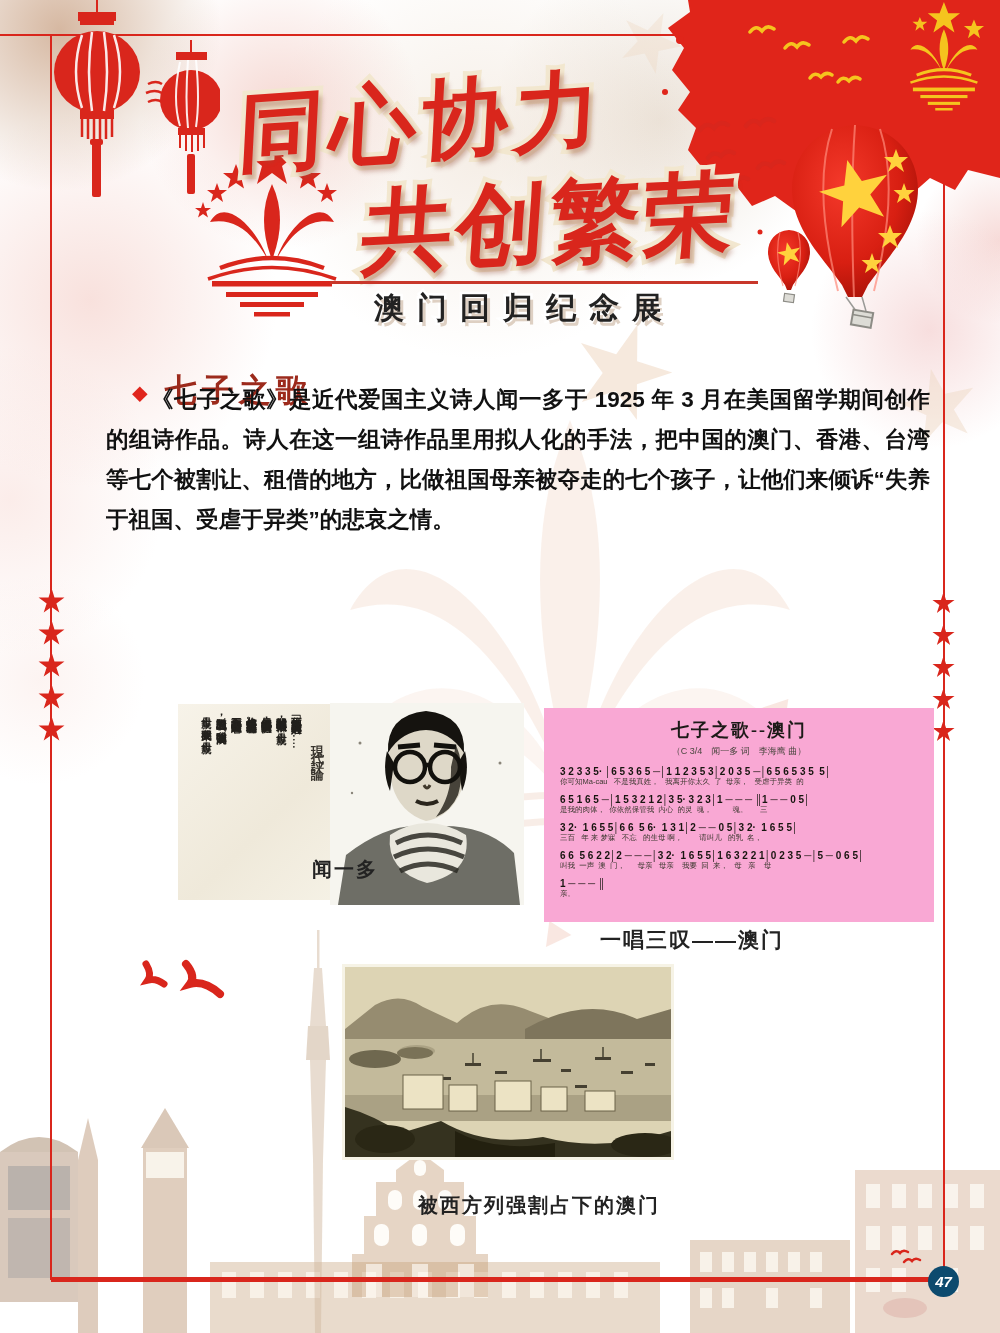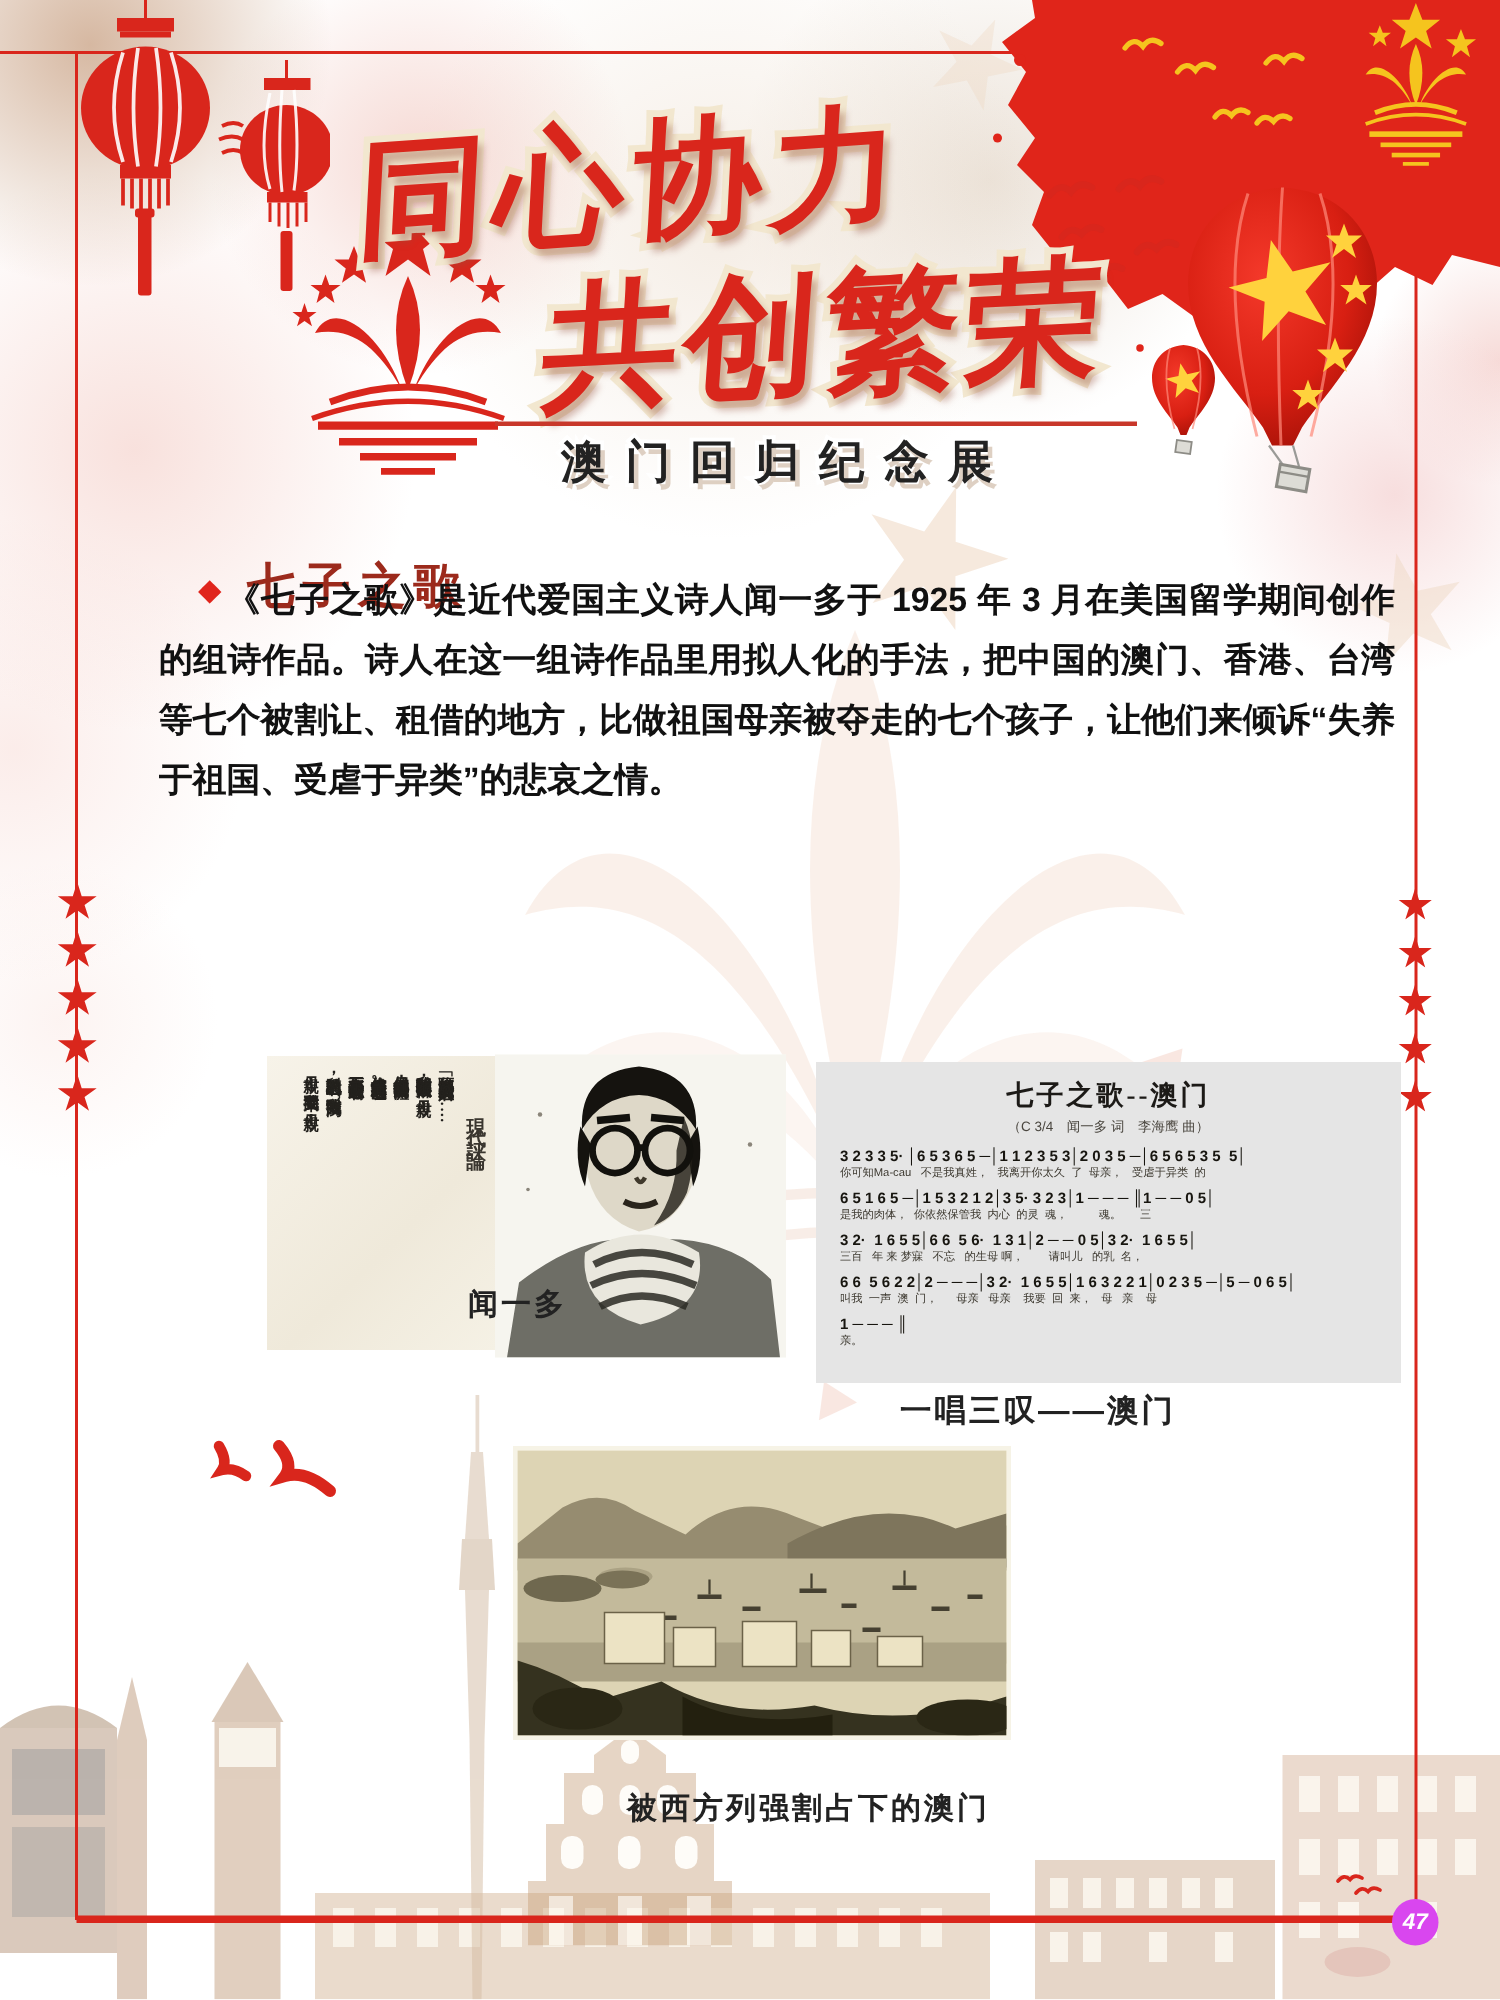--- a/index.html
+++ b/index.html
@@ -61,38 +61,38 @@
        font-family:"Liberation Serif",serif;color:#23211d;}
   #clip .mast{font-size:13px;letter-spacing:7px;font-weight:700;margin-left:7px;padding-top:26px;color:#3a362f;}
   #clip .col{font-size:10.5px;font-weight:700;letter-spacing:.5px;margin-left:4.5px;line-height:1;}
 
   
   #portrait{left:330px;top:703px;width:194px;height:202px;background:#f8f7f2;}
   .caption{color:#222;font-weight:700;letter-spacing:2px;}
   #cap-wen{left:312px;top:856px;font-size:20px;}
 
   
-  #sheet{left:544px;top:708px;width:390px;height:214px;background:#e5e5e5;
+  #sheet{left:544px;top:708px;width:390px;height:214px;background:#f9a8d4;
        padding:10px 16px;box-sizing:border-box;}
   #sheet .stitle{text-align:center;font-size:18px;font-weight:800;
        font-family:"Liberation Serif",serif;color:#1c1a17;letter-spacing:2px;}
   #sheet .scredit{text-align:center;font-size:9px;color:#4a463f;margin:3px 0 8px;}
   .n-row{font-family:Liberation Sans, sans-serif;font-size:10px;font-weight:700;
        color:#17150f;white-space:pre;line-height:11px;}
   .l-row{font-size:7.5px;color:#3c382f;white-space:pre;line-height:9px;margin-bottom:8px;}
   #cap-sheet{left:600px;top:926px;font-size:21px;}
 
   
   #photo{left:342px;top:964px;width:332px;height:196px;background:#efe9d2;
        border:3px solid #f6f3e6;box-sizing:border-box;}
   #cap-photo{left:418px;top:1192px;font-size:20px;}
 
   
   #badge{left:928px;top:1266px;width:31px;height:31px;border-radius:50%;
-       background:#d946ef;color:#fff;font-weight:800;font-style:italic;
+       background:#0c4a6e;color:#fff;font-weight:800;font-style:italic;
        font-size:15px;display:flex;align-items:center;justify-content:center;}
 
   .faded{opacity:.42;}
 </style>
 </head>
 <body>
 
 <div id="wash" class="abs"></div>
 
 <svg class="abs" style="left:330px;top:380px;opacity:.5" width="480" height="500" viewBox="0 0 480 500">

